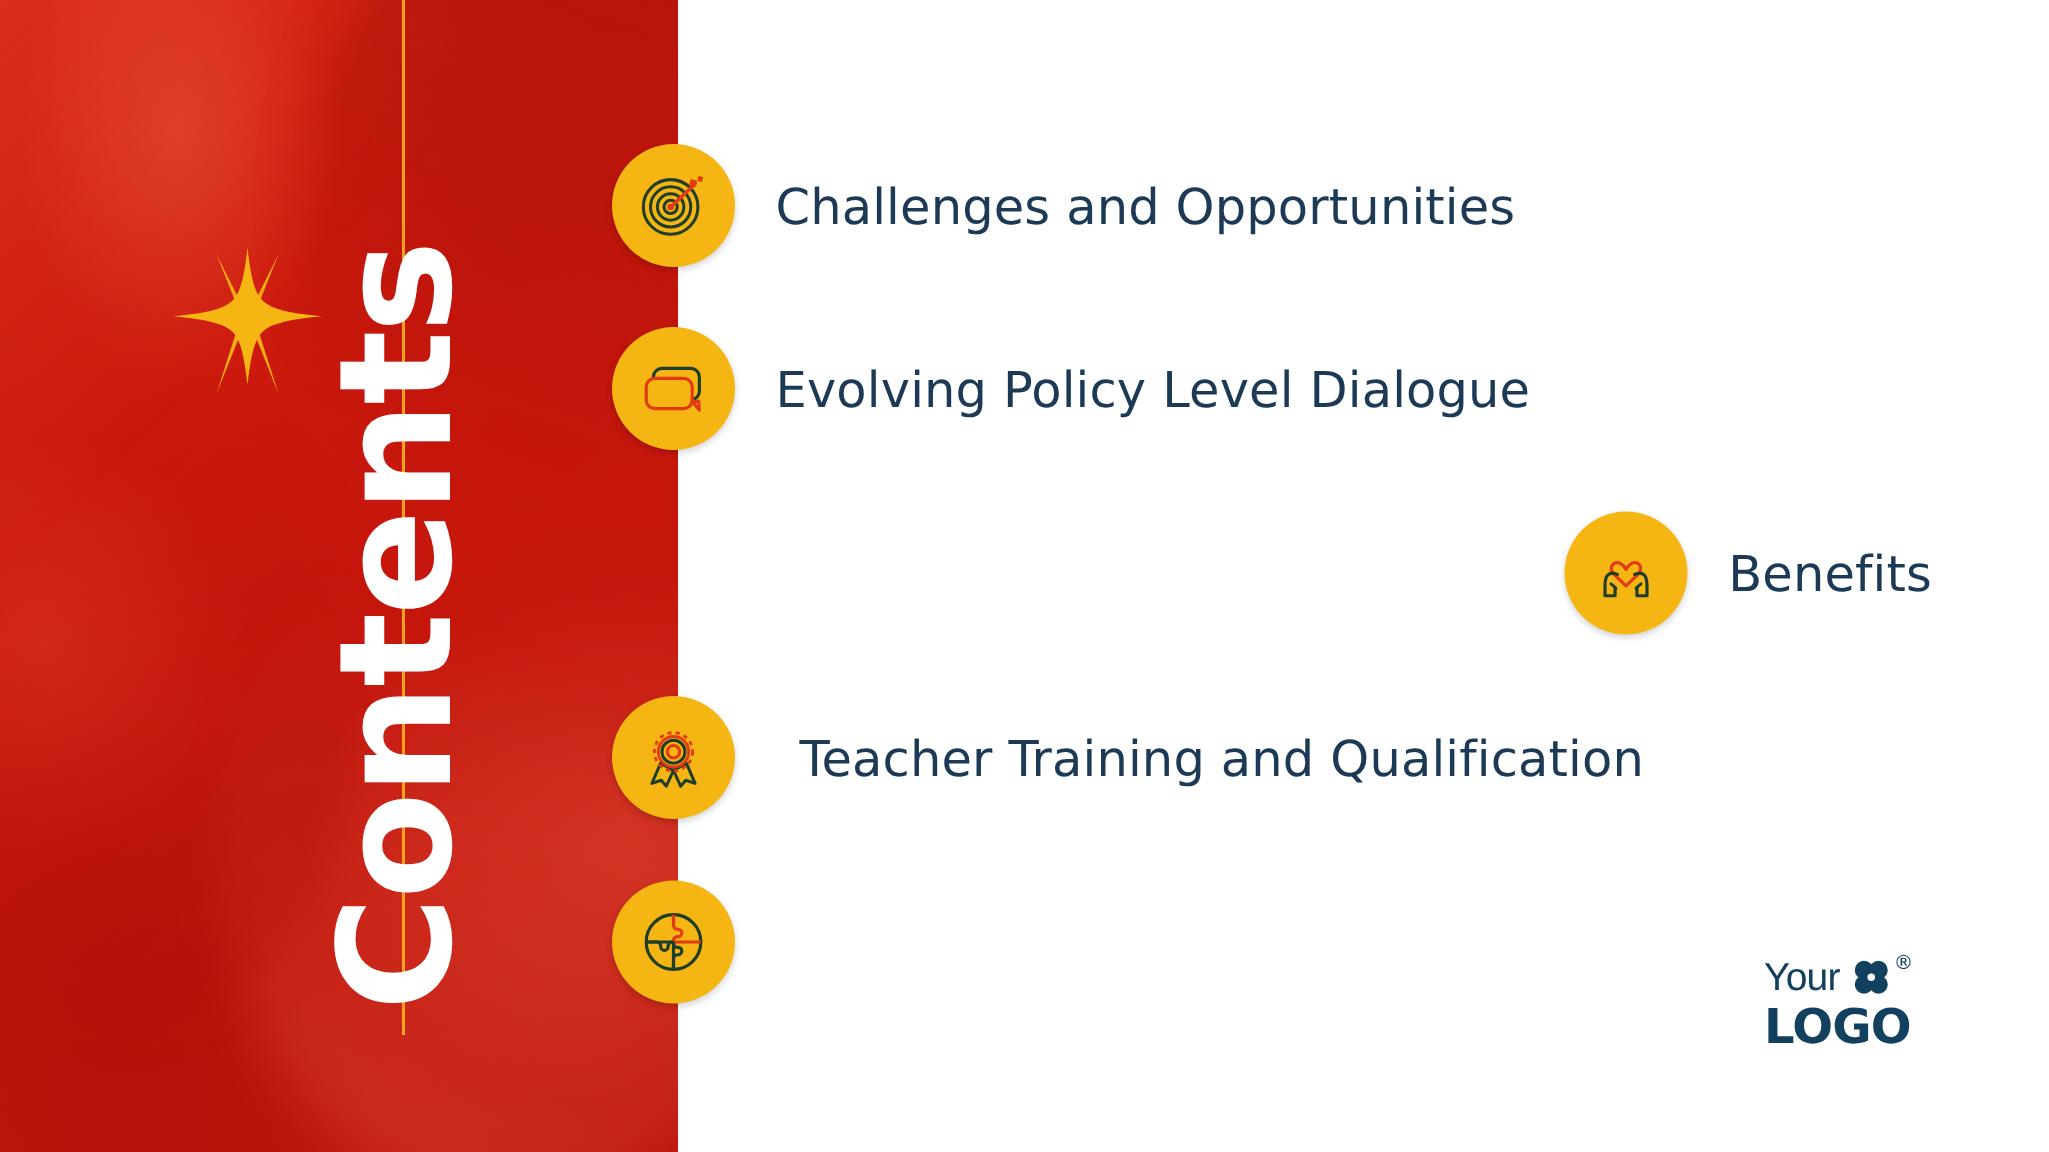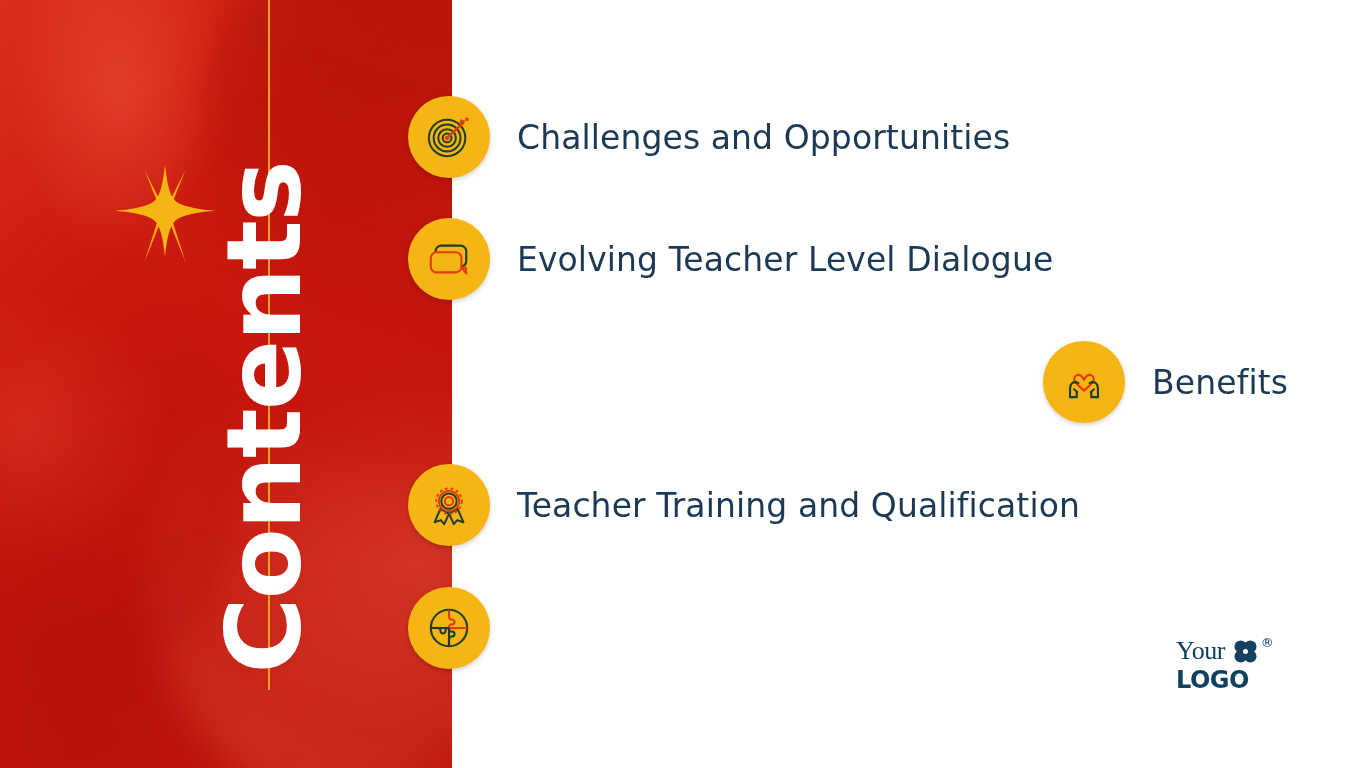--- a/index.html
+++ b/index.html
@@ -176,42 +176,42 @@
     width: 130px;
     height: 62px;
     color: #12405F;
   }
   .logo-top {
     display: flex;
     align-items: center;
     height: 30px;
   }
   .logo-your {
-    font-family: Liberation Serif, serif;
+    font-family: Liberation Sans, sans-serif;
     font-size: 26px;
     font-weight: 400;
     letter-spacing: -0.5px;
     line-height: 1;
     text-align: right;
   }
   .logo-mark {
     margin-left: 7px;
     width: 27px;
     height: 27px;
   }
   .logo-reg {
     font-family: "DejaVu Sans", sans-serif;
     font-size: 13px;
     margin-left: 2px;
     align-self: flex-start;
     line-height: 1;
   }
   .logo-bottom {
     font-family: "DejaVu Sans", sans-serif;
-    font-size: 24px;
+    font-size: 32px;
     font-weight: 700;
     letter-spacing: -0.5px;
     line-height: 1;
     margin-top: 2px;
   }
 </style>
 </head>
 <body>
 
 <div id="slide">
@@ -269,38 +269,38 @@
     </div>
 
     <div class="toc-row" style="top:218px;">
       <div class="icon-badge">
         <svg viewBox="0 0 48 48" aria-hidden="true">
           <path d="M16 10 h20 a6 6 0 0 1 6 6 v10 a6 6 0 0 1 -6 6 h-20 a6 6 0 0 1 -6 -6 v-10 a6 6 0 0 1 6 -6 z" fill="none" stroke="#1F3D2B" stroke-width="2.2" stroke-linejoin="round"></path>
           <path d="M11 17 h20 a6 6 0 0 1 6 6 v9 a6 6 0 0 1 -6 6 h-20 a6 6 0 0 1 -6 -6 v-9 a6 6 0 0 1 6 -6 z" fill="#F5B513" stroke="#E23B12" stroke-width="2.2" stroke-linejoin="round"></path>
           <path d="M37 33 l5 6 -0.5 -6 z" fill="#F5B513" stroke="#E23B12" stroke-width="2.2" stroke-linejoin="round"></path>
         </svg>
       </div>
-      <div class="toc-label">Evolving Teacher Level Dialogue</div>
+      <div class="toc-label">Evolving Policy Level Dialogue</div>
     </div>
 
     <div class="toc-row" style="top:341px;justify-content:flex-end;">
       <div class="icon-badge">
         <svg viewBox="0 0 48 48" aria-hidden="true">
           <path d="M24 21.5 c -2.4 -4 -5.6 -5.6 -7.9 -4.4 c -2.6 1.3 -3.1 4.8 -1 7.3 L 24 33 l 8.9 -8.6
                    c 2.1 -2.5 1.6 -6 -1 -7.3 c -2.3 -1.2 -5.5 0.4 -7.9 4.4 z" fill="none" stroke="#E23B12" stroke-width="2.2" stroke-linejoin="round"></path>
           <path d="M18 25 c -3 -1.5 -5.5 -1 -7 0.8 c -1.6 2 -1.6 4.8 -1.6 7.4 v6.6 h7 v-5.5" fill="none" stroke="#1F3D2B" stroke-width="2.2" stroke-linejoin="round" stroke-linecap="round"></path>
           <path d="M13.5 31.5 c 1.2 1 2.5 2 3.6 3.2" fill="none" stroke="#1F3D2B" stroke-width="2" stroke-linecap="round"></path>
           <path d="M30 25 c 3 -1.5 5.5 -1 7 0.8 c 1.6 2 1.6 4.8 1.6 7.4 v6.6 h-7 v-5.5" fill="none" stroke="#1F3D2B" stroke-width="2.2" stroke-linejoin="round" stroke-linecap="round"></path>
           <path d="M34.5 31.5 c -1.2 1 -2.5 2 -3.6 3.2" fill="none" stroke="#1F3D2B" stroke-width="2" stroke-linecap="round"></path>
         </svg>
       </div>
       <div class="toc-label">Benefits</div>
     </div>
 
-    <div class="toc-row" style="top:464px;">
+    <div class="toc-row" style="top:464px;gap:16px;">
       <div class="icon-badge">
         <svg viewBox="0 0 48 48" aria-hidden="true">
           <path d="M15 28 L 9 42 l 6.5 -2.2 L 19 44 l 5 -11 z" fill="#F5B513" stroke="#1F3D2B" stroke-width="2.1" stroke-linejoin="round"></path>
           <path d="M33 28 L 39 42 l -6.5 -2.2 L 29 44 l -5 -11 z" fill="#F5B513" stroke="#1F3D2B" stroke-width="2.1" stroke-linejoin="round"></path>
           <g fill="none" stroke="#E23B12" stroke-width="2">
             <circle cx="24" cy="20" r="13.3" stroke-dasharray="2.9 2.9"></circle>
             <circle cx="24" cy="20" r="10.6"></circle>
           </g>
           <circle cx="24" cy="20" r="8" fill="none" stroke="#1F3D2B" stroke-width="2.1"></circle>
           <circle cx="24" cy="20" r="4.3" fill="none" stroke="#E23B12" stroke-width="2.1"></circle>

